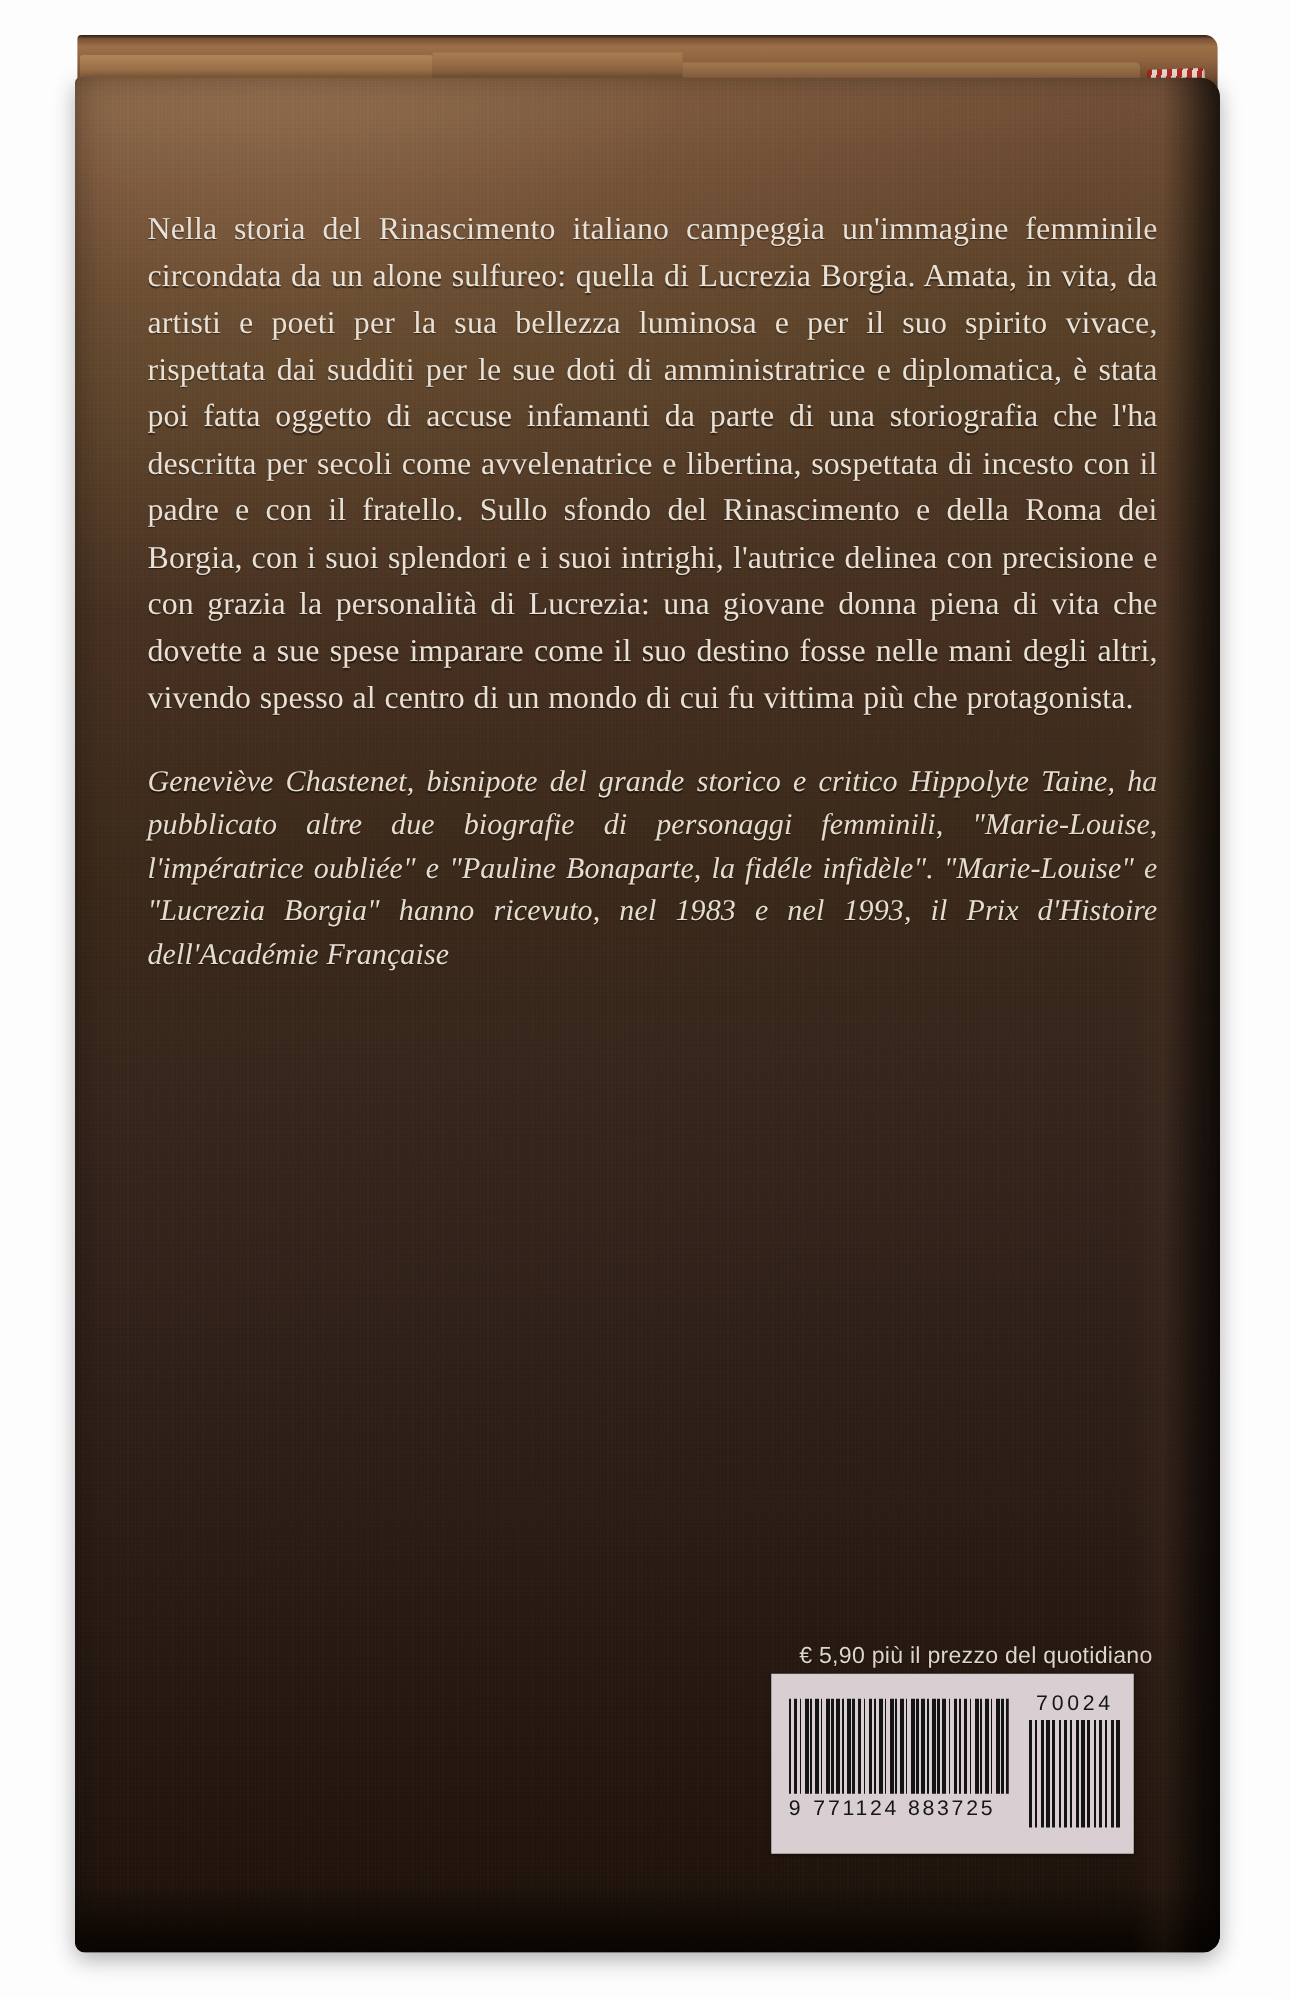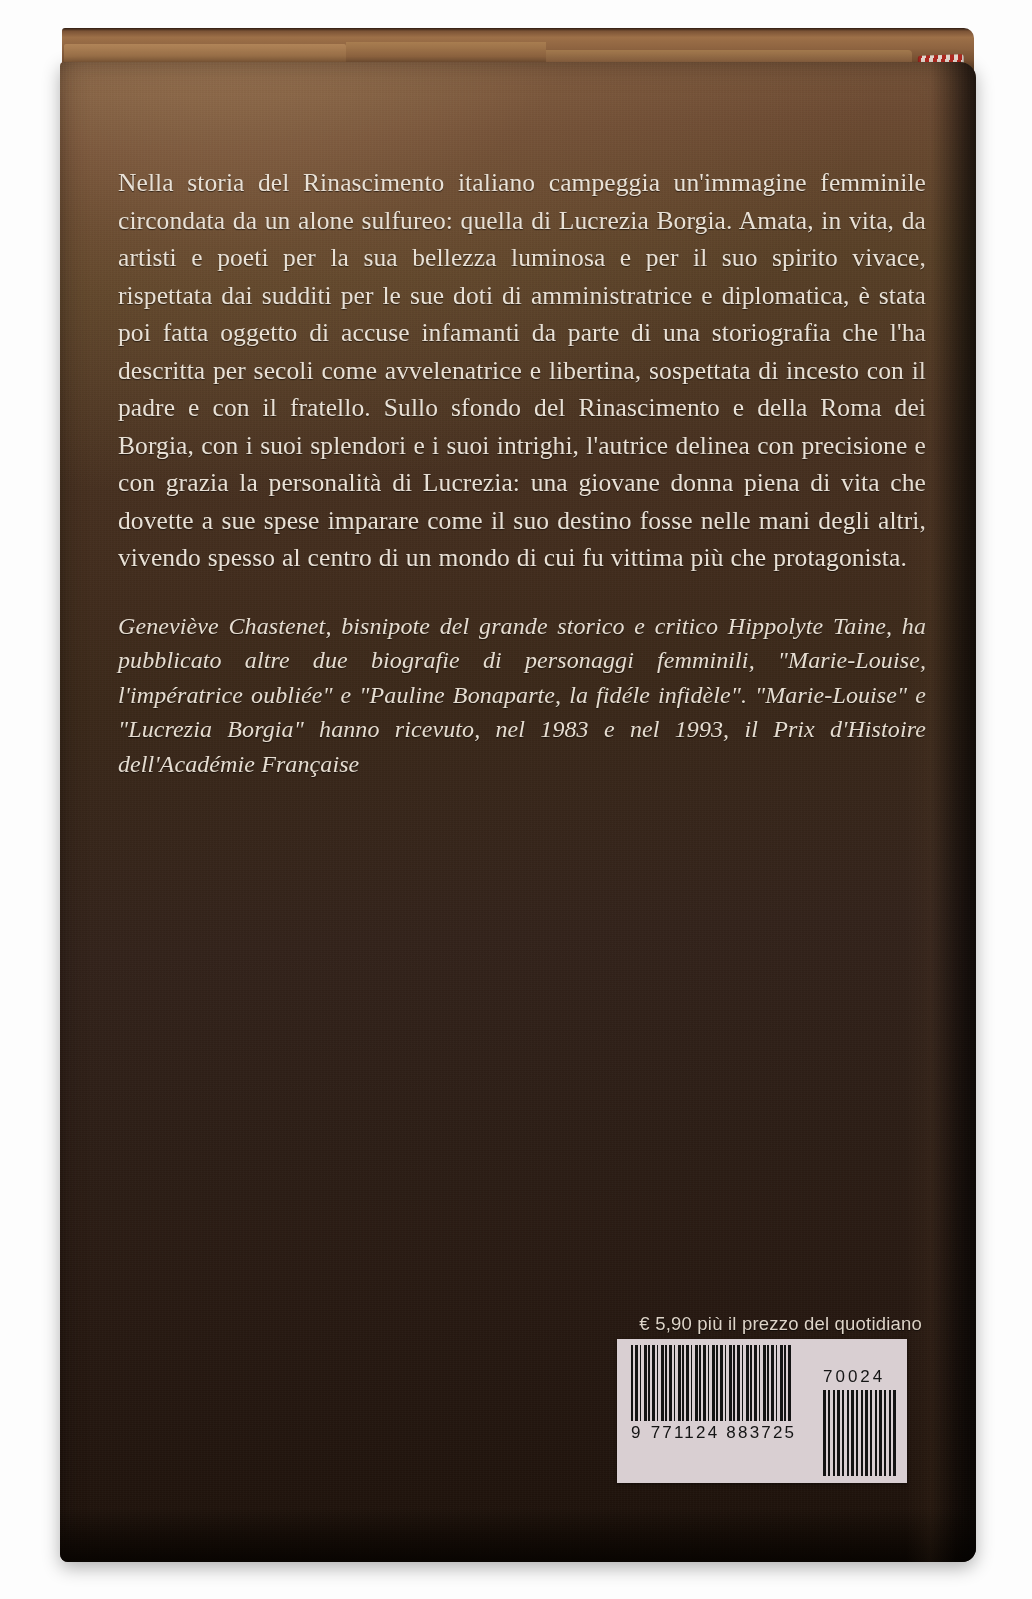--- a/index.html
+++ b/index.html
@@ -217,22 +217,22 @@
     height: 144px;
     background: #d9cfd2;
     box-shadow: 0 1px 3px rgba(0,0,0,0.45);
     display: flex;
     align-items: flex-start;
   }
 
   .barcode-main {
     position: absolute;
     left: 14px;
-    top: 6px;
-    width: 160px;
+    top: 20px;
+    width: 176px;
   }
   .bars {
     height: 76px;
     width: 100%;
     background-image: repeating-linear-gradient(
       90deg,
       #141414 0px, #141414 2px,
       #d9cfd2 2px, #d9cfd2 4px,
       #141414 4px, #141414 7px,
       #d9cfd2 7px, #d9cfd2 9px,
@@ -258,23 +258,23 @@
     position: absolute;
     left: 206px;
     top: 14px;
     width: 74px;
   }
   .addon-digits {
     font-family: "Liberation Sans", sans-serif;
     font-size: 17px;
     letter-spacing: 3px;
     color: #151515;
+    text-align: center;
     margin-bottom: 3px;
     white-space: nowrap;
-    margin-top: 14px;
   }
   .addon-bars {
     height: 86px;
     width: 100%;
     background-image: repeating-linear-gradient(
       90deg,
       #141414 0px, #141414 3px,
       #d9cfd2 3px, #d9cfd2 5px,
       #141414 5px, #141414 7px,
       #d9cfd2 7px, #d9cfd2 10px,

